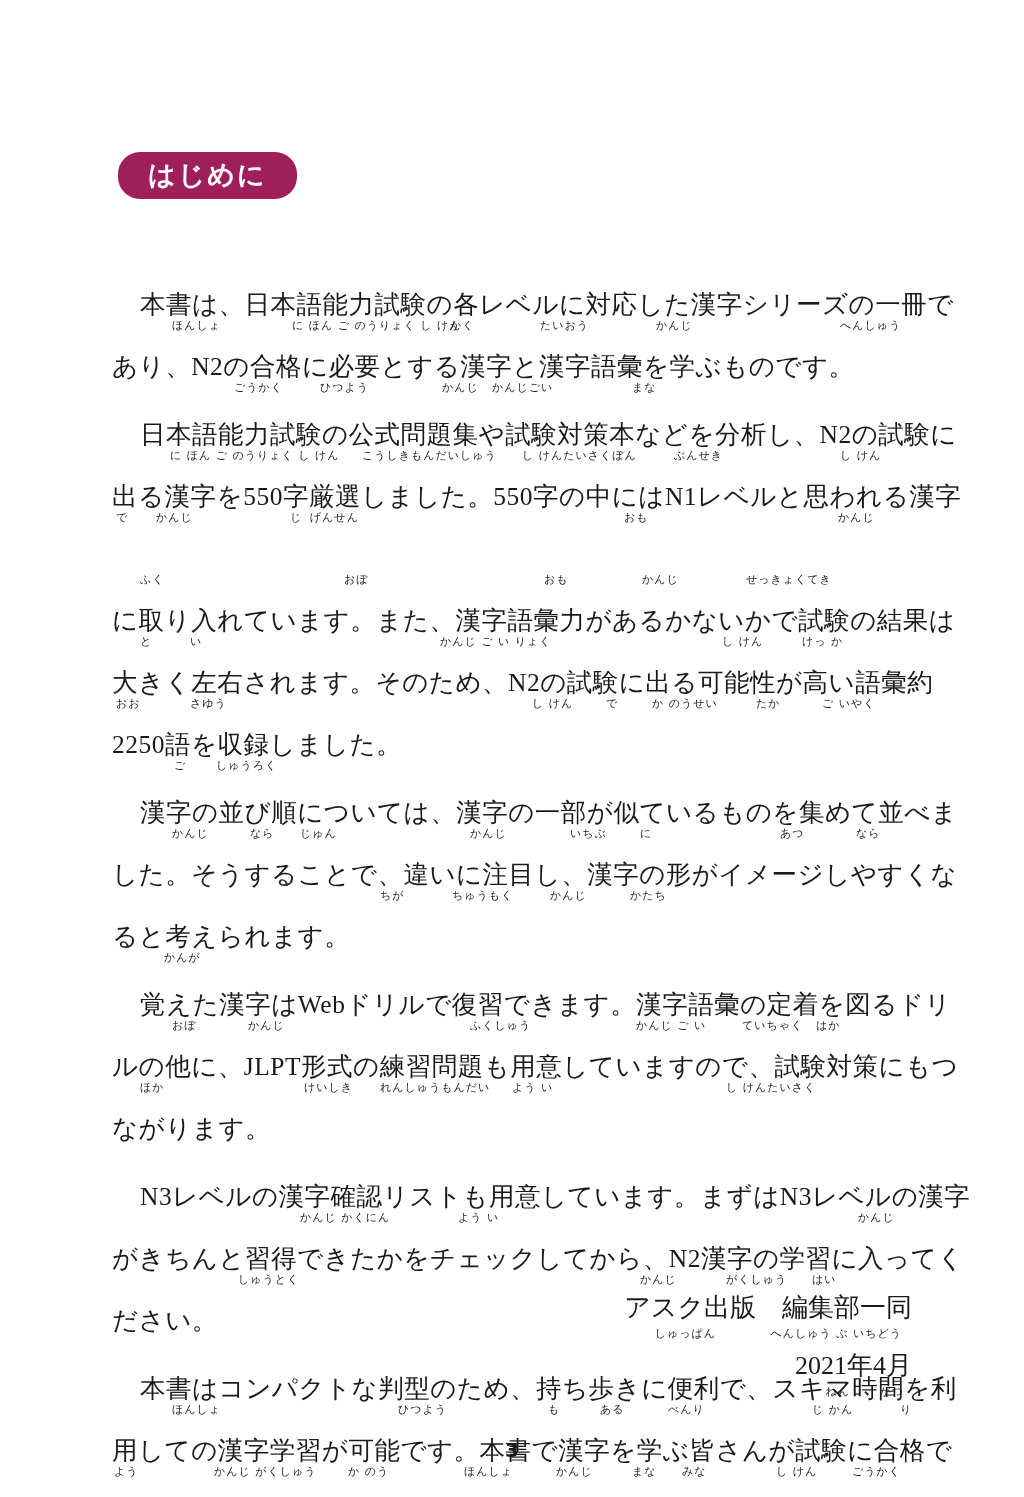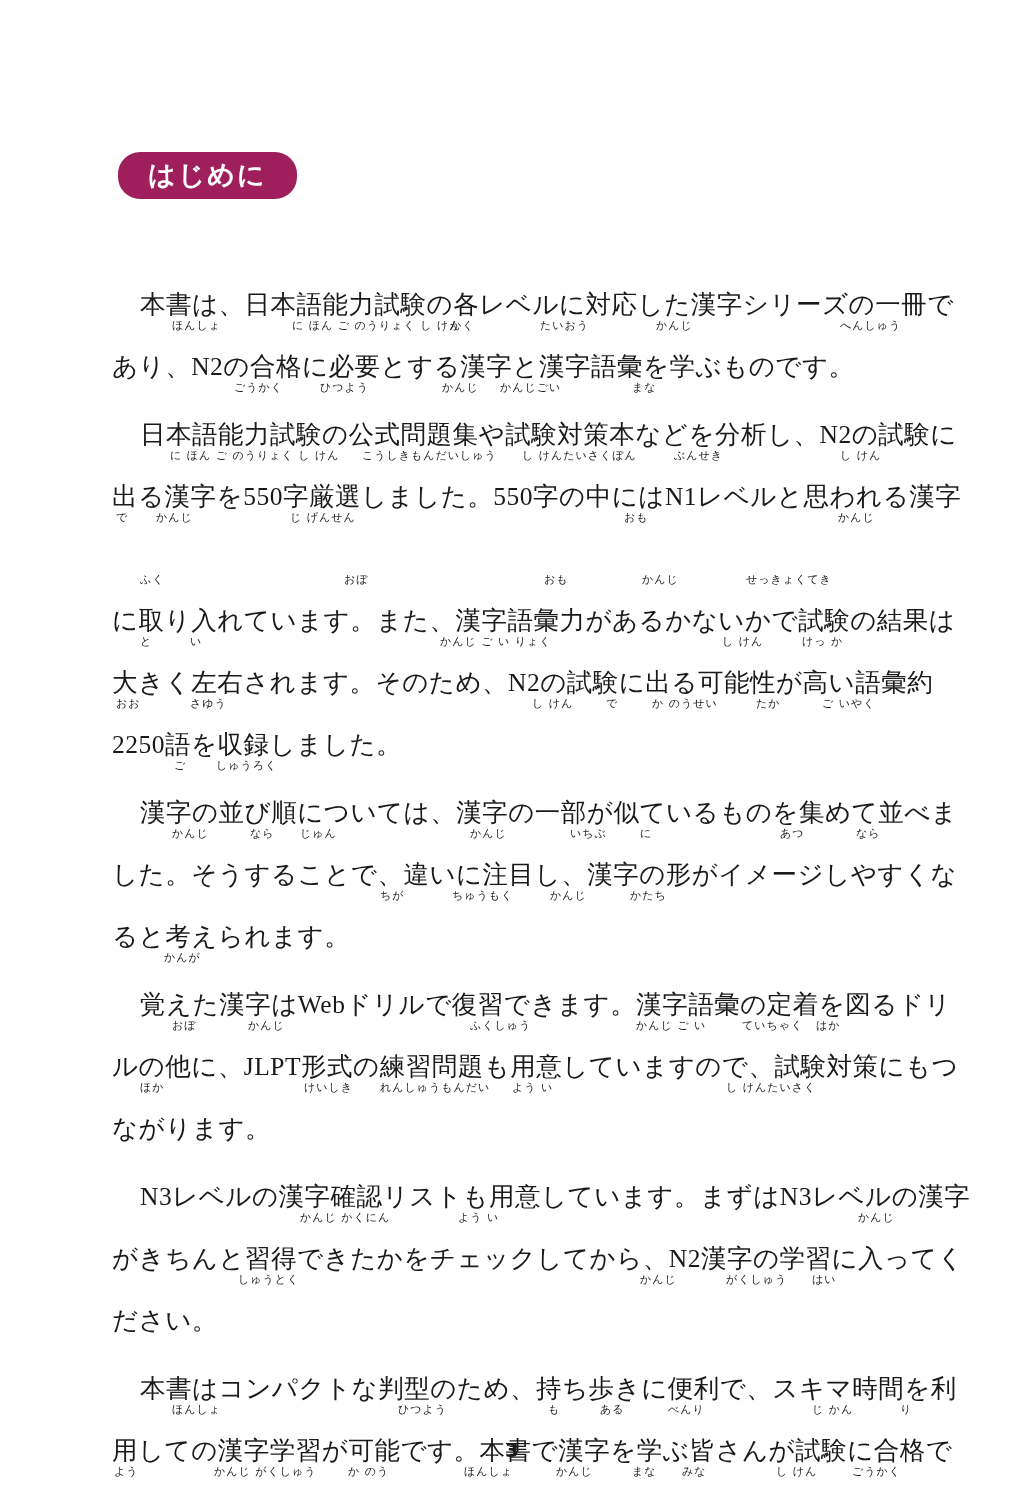--- a/index.html
+++ b/index.html
@@ -125,38 +125,38 @@
           <span class="ruby" style="left: 338px;">かく</span>
           <span class="ruby" style="left: 428px;">たいおう</span>
           <span class="ruby" style="left: 544px;">かんじ</span>
           <span class="ruby" style="left: 728px;">へんしゅう</span>
         </div>
         <div class="line">
           <span class="txt">あり、N2の合格に必要とする漢字と漢字語彙を学ぶものです。</span>
           <span class="ruby" style="left: 122px;">ごうかく</span>
           <span class="ruby" style="left: 208px;">ひつよう</span>
           <span class="ruby" style="left: 330px;">かんじ</span>
-          <span class="ruby" style="left: 388px; margin-top: 12px;">かんじごい</span>
+          <span class="ruby" style="left: 380px; margin-top: 12px;">かんじごい</span>
           <span class="ruby" style="left: 520px;">まな</span>
         </div>
       </div>
       <div class="para">
         <div class="line indent">
           <span class="txt">日本語能力試験の公式問題集や試験対策本などを分析し、N2の試験に</span>
           <span class="ruby" style="left: 58px;">に ほん ご のうりょく し けん</span>
           <span class="ruby" style="left: 250px;">こうしきもんだいしゅう</span>
           <span class="ruby" style="left: 410px;">し けんたいさくぼん</span>
           <span class="ruby" style="left: 562px;">ぶんせき</span>
           <span class="ruby" style="left: 728px;">し けん</span>
         </div>
         <div class="line">
           <span class="txt">出る漢字を550字厳選しました。550字の中にはN1レベルと思われる漢字</span>
           <span class="ruby" style="left: 4px;">で</span>
           <span class="ruby" style="left: 44px;">かんじ</span>
-          <span class="ruby" style="left: 178px;">じ げんせん</span>
+          <span class="ruby" style="left: 178px; font-family: Liberation Mono, monospace;">じ げんせん</span>
           <span class="ruby" style="left: 512px;">おも</span>
           <span class="ruby" style="left: 726px;">かんじ</span>
         </div>
         <div class="line">
           <span class="ruby" style="left: 28px;">ふく</span>
           <span class="ruby" style="left: 232px;">おぼ</span>
           <span class="ruby" style="left: 432px;">おも</span>
           <span class="ruby" style="left: 530px;">かんじ</span>
           <span class="ruby" style="left: 634px;">せっきょくてき</span>
         </div>
@@ -268,16 +268,28 @@
           <span class="ruby" style="left: 444px;">かんじ</span>
           <span class="ruby" style="left: 520px;">まな</span>
           <span class="ruby" style="left: 570px;">みな</span>
           <span class="ruby" style="left: 664px;">し けん</span>
           <span class="ruby" style="left: 740px;">ごうかく</span>
         </div>
         <div class="line"></div>
       </div>
     </div>
 
+  <div class="signature">
+    <div class="sig-line">
+      <span class="txt">アスク出版　編集部一同</span>
+    <span class="ruby" style="right: 196px;">しゅっぱん</span>
+        <span class="ruby" style="right: 10px;">へんしゅう ぶ いちどう</span>
+      </div>
+    <div class="sig-line">
+      <span class="txt">2021年4月</span>
+    <span class="ruby" style="right: 62px;">ねん</span>
+        <span class="ruby" style="right: 8px;">がつ</span>
+      </div>
+  </div>
 
   <div class="page-number">3</div>
 
 </div>
 
 </body></html>

